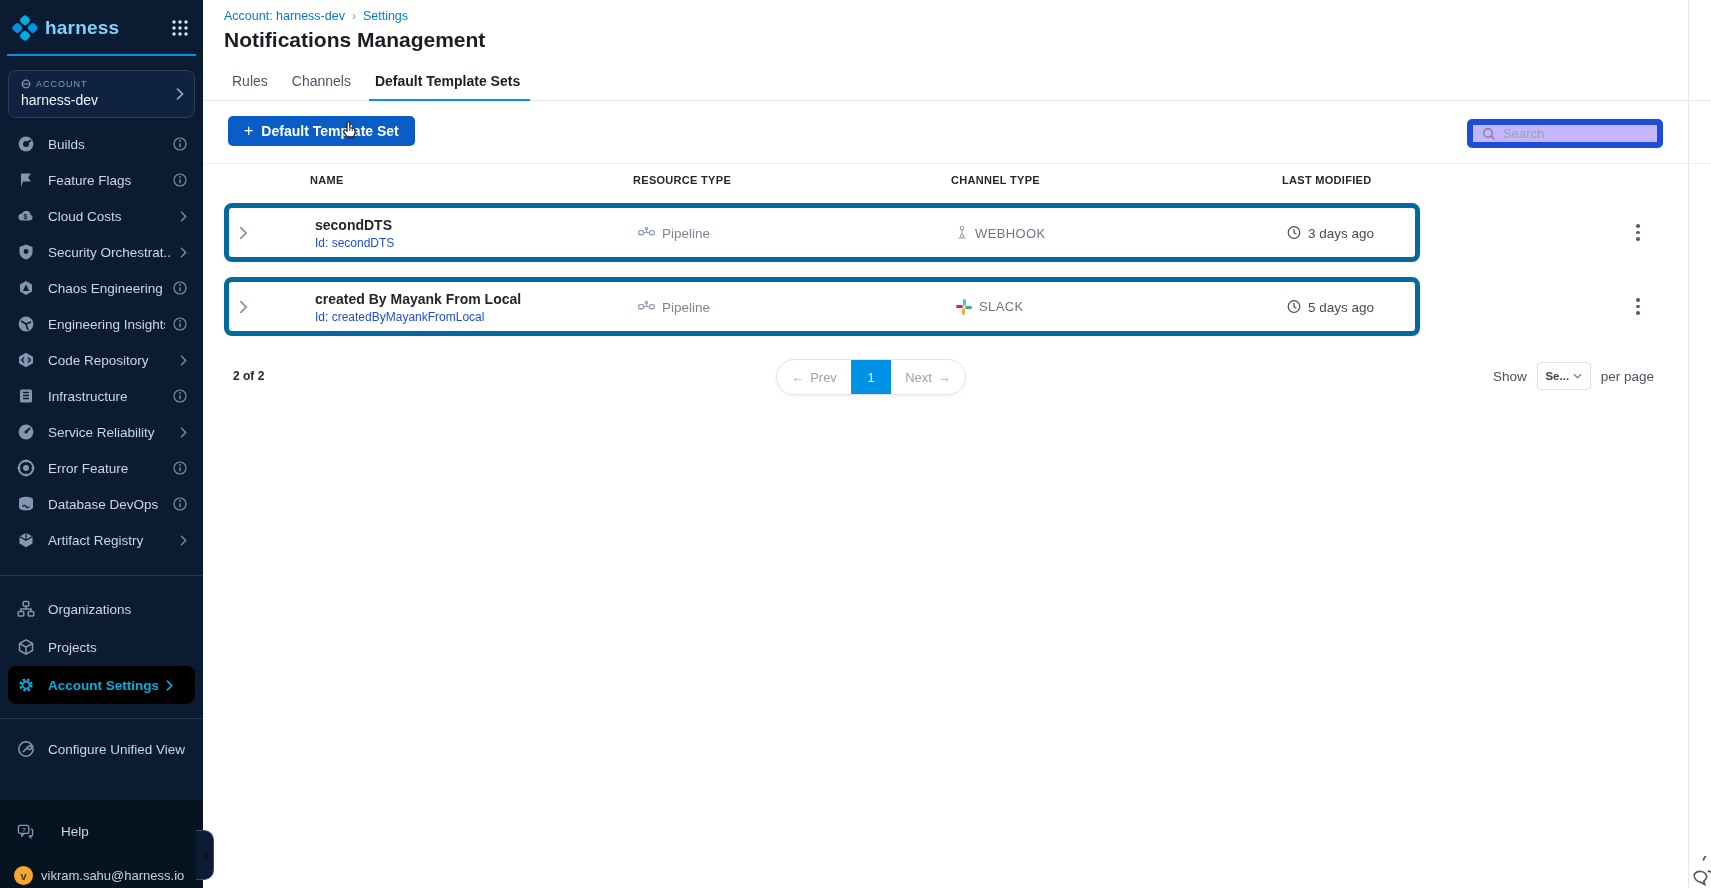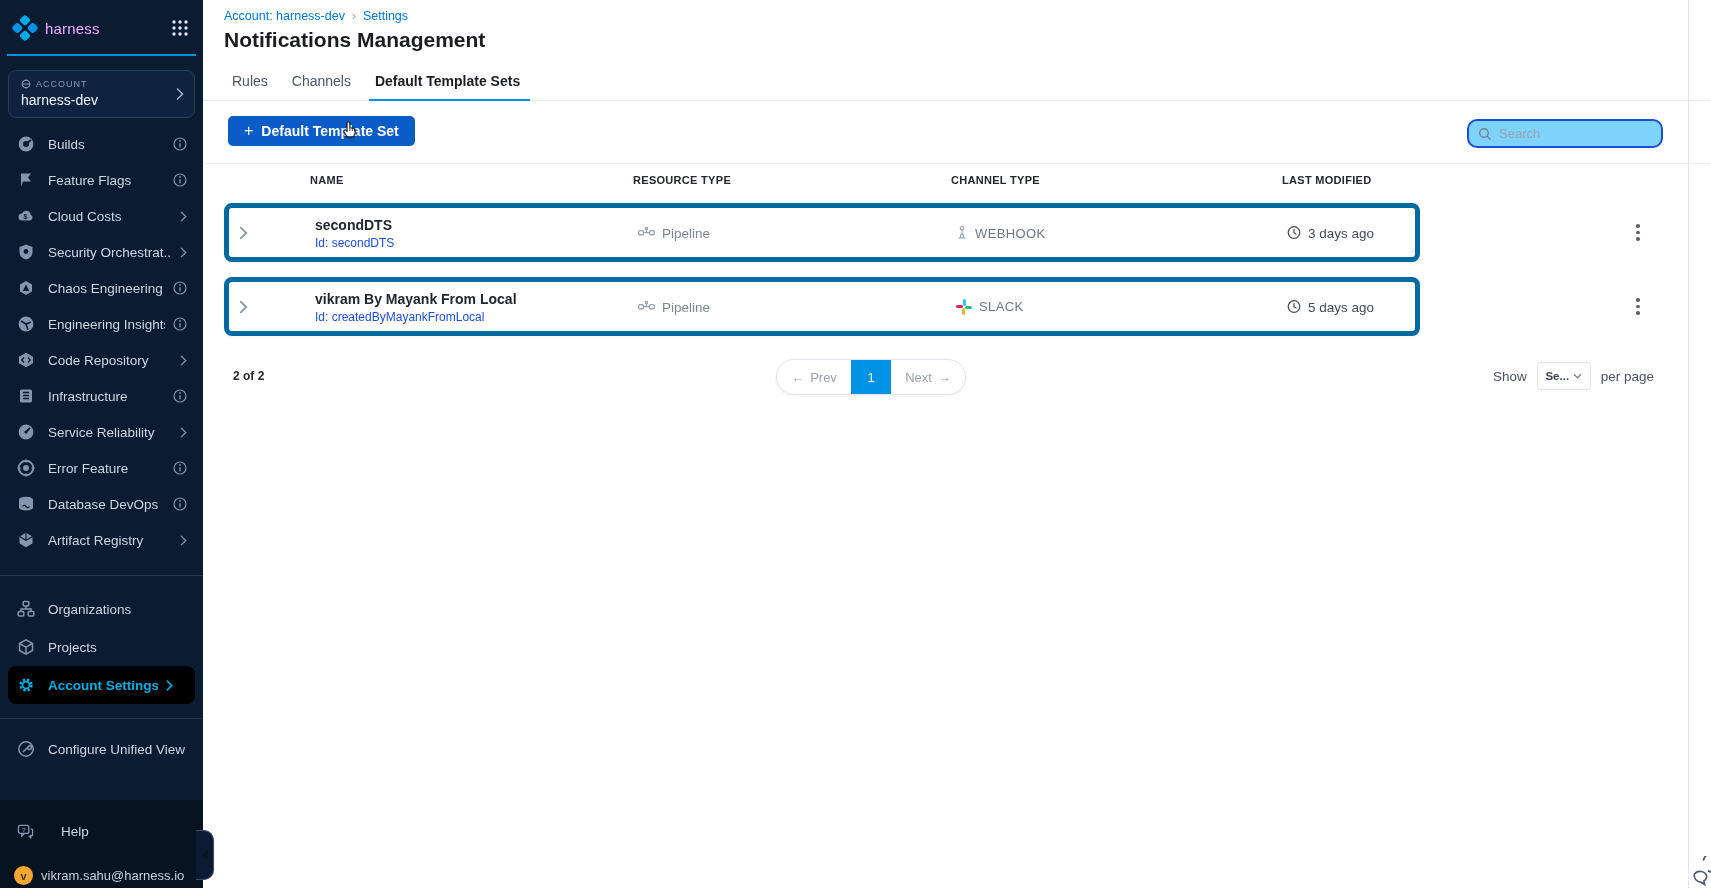--- a/index.html
+++ b/index.html
@@ -4,21 +4,21 @@
 <style>
   * { margin:0; padding:0; box-sizing:border-box; }
   html,body { width:1711px; height:888px; overflow:hidden; background:#fff;
     font-family:"Liberation Sans", sans-serif; position:relative; }
 
   
   .sidebar { position:absolute; left:0; top:0; width:203px; height:888px;
     background:#0b1b32; color:#cdd6e2; z-index:5; }
   .side-header { display:flex; align-items:center; padding:15px 14px 13px 12px; }
   .logo-mark { width:26px; height:26px; margin-right:7px; flex:none; }
-  .logo-text { color:#f0abfc; font-size:15px; font-weight:400; letter-spacing:.2px; flex:1; }
+  .logo-text { color:#7dd3fc; font-size:19px; font-weight:700; letter-spacing:.2px; flex:1; }
   .grid-icon { width:18px; height:18px; cursor:pointer; }
   .blue-rule { height:2px; background:#0092e4; margin:0 7px; }
 
   .account-card { margin:14px 8px 0 8px; border:1px solid #2b4059; background:#0f2340;
     border-radius:8px; padding:8px 26px 9px 12px; position:relative; cursor:pointer; }
   .acct-kicker { display:flex; align-items:center; gap:5px; font-size:9px; letter-spacing:1px;
     color:#8b9cb3; font-weight:400; }
   .acct-name { font-size:14px; color:#f0f4f9; margin-top:3px; }
   .acct-chev { position:absolute; right:10px; top:50%; transform:translateY(-50%); }
 
@@ -63,21 +63,21 @@
   .tab.active { color:#1b1d22; font-weight:700; }
   .tab.active::after { content:""; position:absolute; left:-6px; right:-10px; bottom:-1px;
     height:2px; background:#0092e4; }
 
   .new-btn { position:absolute; left:25px; top:116px; height:30px; padding:0 16px;
     background:#0a5dc7; border:none; border-radius:5px; color:#fff; font-size:14px; font-weight:700;
     display:flex; align-items:center; gap:8px; cursor:pointer; font-family:inherit; }
   .new-btn .plus { font-size:16px; font-weight:400; margin-top:-1px; }
 
   .search-box { position:absolute; left:1264px; top:119px; width:196px; height:29px;
-    border:2px solid #1d4ed8; border-radius:10px; background:#7dd3fc; display:flex; align-items:center;
+    border:6px solid #1d4ed8; border-radius:5px; background:#c4b5fd; display:flex; align-items:center;
     padding:0 9px; gap:7px; }
   .search-box input { border:none; outline:none; flex:1; font-size:13px; color:#495362;
     font-family:inherit; background:transparent; }
   .search-box input::placeholder { color:#9aa3b2; }
 
   .toolbar-rule { position:absolute; left:0; right:0; top:163px; height:1px; background:#eff1f5; }
 
   .thead { position:absolute; left:21px; top:174px; width:1464px; height:16px; }
   .thead span { position:absolute; top:0; font-size:11px; font-weight:700; color:#24272e; letter-spacing:.3px; }
   .th-name { left:86px; } .th-resource { left:409px; } .th-channel { left:727px; } .th-modified { left:1058px; }
@@ -532,21 +532,21 @@
     </span>
   </div>
 
   <div class="row row2">
     <span class="cell c-chevron">
       <svg viewBox="0 0 8 12" width="9" height="13">
           <path d="M1.5 1l5 5-5 5" fill="none" stroke="#8e97a6" stroke-width="1.7" stroke-linecap="round"></path>
         </svg>
     </span>
     <span class="cell c-name">
-      <div class="row-name">vikram By Mayank From Local</div>
+      <div class="row-name">created By Mayank From Local</div>
       <div class="row-id">Id: createdByMayankFromLocal</div>
     </span>
     <span class="cell c-resource">
       <span>
         <svg viewBox="0 0 18 12" width="17" height="12" fill="none" stroke="#98a1b2" stroke-width="1.4">
             <rect x="0.8" y="4" width="5" height="4.4" rx="1.2"></rect>
             <rect x="12.2" y="4" width="5" height="4.4" rx="1.2"></rect>
             <path d="M5.8 6.2h6.4M9 6.2V2.2"></path>
             <circle cx="9" cy="1.8" r="1.2"></circle>
           </svg>

